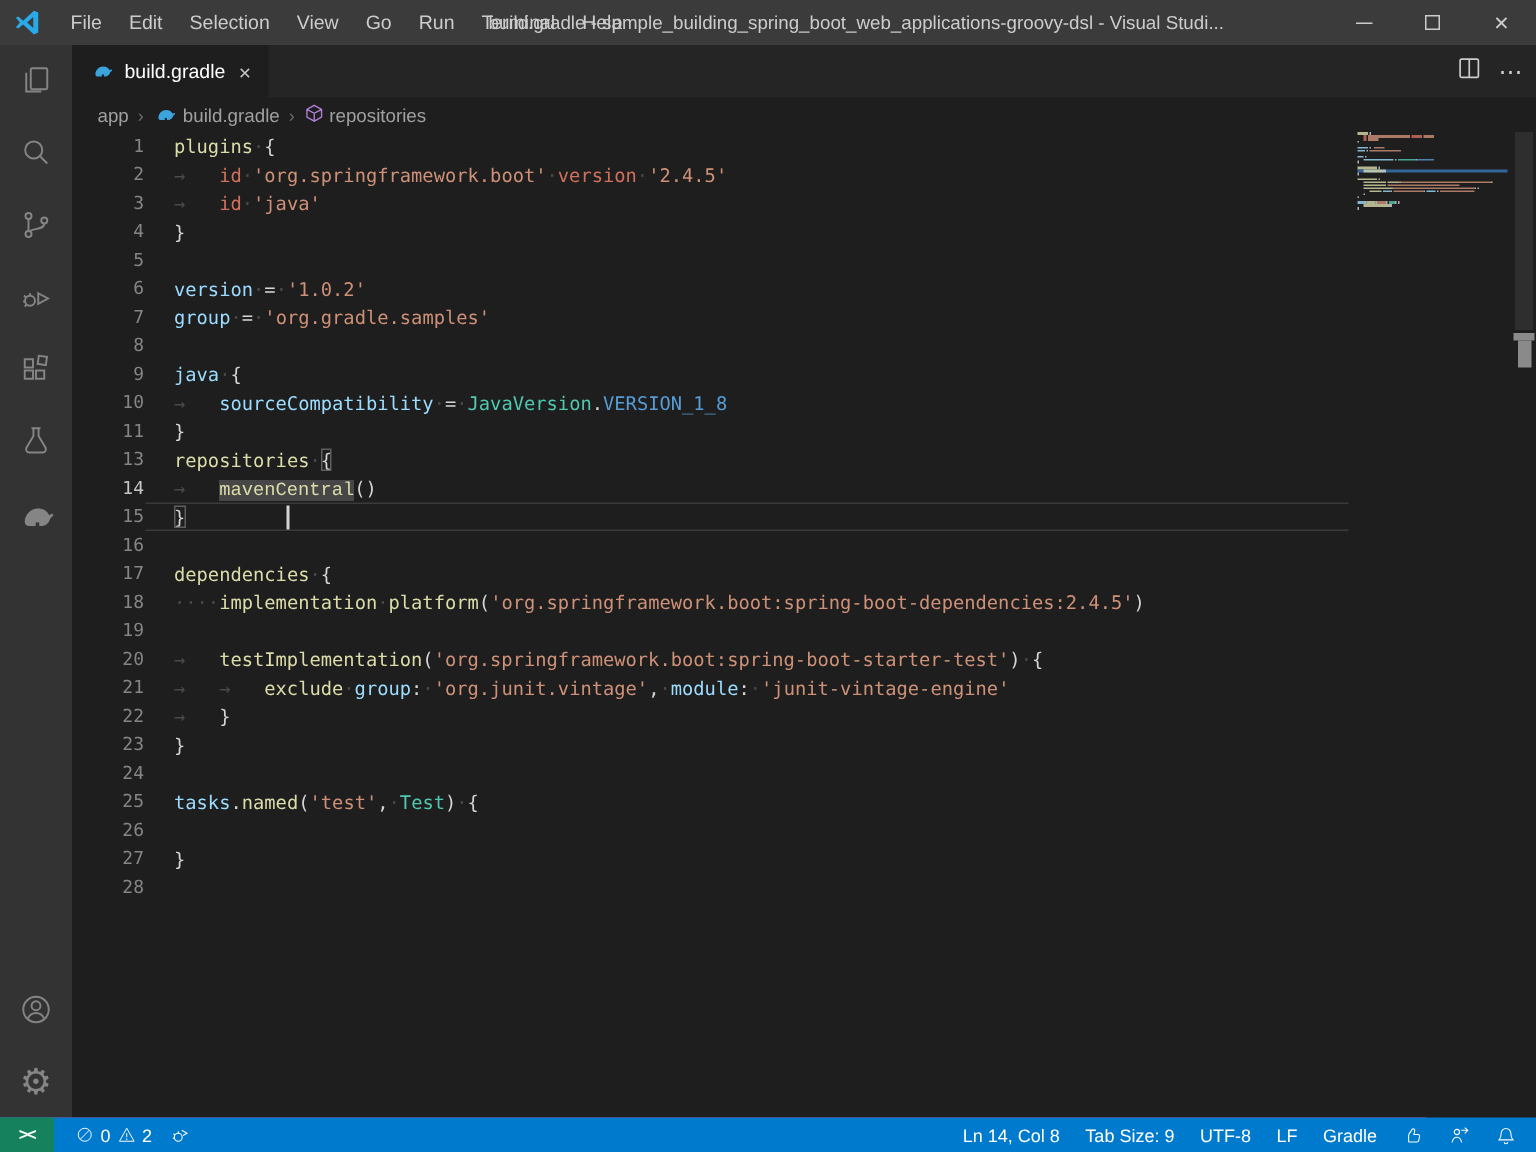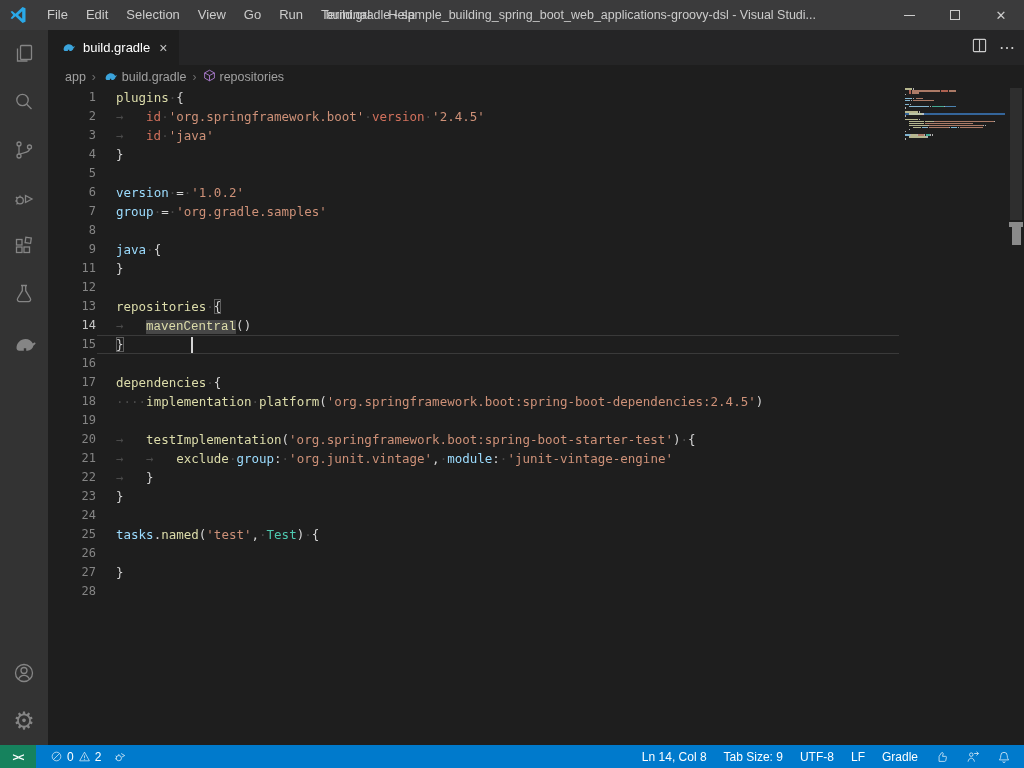--- a/index.html
+++ b/index.html
@@ -225,22 +225,22 @@
       <div class="code-area" id="code">
           <div class="line"><span class="ln">1</span><span class="lc"><span class="s-fn">plugins</span><span class="s-ws">·</span><span class="s-pun">{</span></span></div>
           <div class="line"><span class="ln">2</span><span class="lc"><span class="s-tab">→</span><span class="s-kw">id</span><span class="s-ws">·</span><span class="s-str">'org.springframework.boot'</span><span class="s-ws">·</span><span class="s-kw">version</span><span class="s-ws">·</span><span class="s-str">'2.4.5'</span></span></div>
           <div class="line"><span class="ln">3</span><span class="lc"><span class="s-tab">→</span><span class="s-kw">id</span><span class="s-ws">·</span><span class="s-str">'java'</span></span></div>
           <div class="line"><span class="ln">4</span><span class="lc"><span class="s-pun">}</span></span></div>
           <div class="line"><span class="ln">5</span><span class="lc"></span></div>
           <div class="line"><span class="ln">6</span><span class="lc"><span class="s-var">version</span><span class="s-ws">·</span><span class="s-pun">=</span><span class="s-ws">·</span><span class="s-str">'1.0.2'</span></span></div>
           <div class="line"><span class="ln">7</span><span class="lc"><span class="s-var">group</span><span class="s-ws">·</span><span class="s-pun">=</span><span class="s-ws">·</span><span class="s-str">'org.gradle.samples'</span></span></div>
           <div class="line"><span class="ln">8</span><span class="lc"></span></div>
           <div class="line"><span class="ln">9</span><span class="lc"><span class="s-var">java</span><span class="s-ws">·</span><span class="s-pun">{</span></span></div>
+          <div class="line"><span class="ln">10</span><span class="lc"><span class="s-tab">→</span><span class="s-var">sourceCompatibility</span><span class="s-ws">·</span><span class="s-pun">=</span><span class="s-ws">·</span><span class="s-cls">JavaVersion</span><span class="s-pun">.</span><span class="s-const">VERSION_1_8</span></span></div>
           <div class="line"><span class="ln">11</span><span class="lc"><span class="s-pun">}</span></span></div>
-          <div class="line"><span class="ln">12</span><span class="lc"></span></div>
           <div class="line"><span class="ln">13</span><span class="lc"><span class="s-fn">repositories</span><span class="s-ws">·</span><span class="s-pun bracket-box">{</span></span></div>
           <div class="line current"><span class="ln">14</span><span class="lc"><span class="s-tab">→</span><span class="s-fn word-hl">mavenCentral</span><span class="s-pun">()</span></span></div>
           <div class="line"><span class="ln">15</span><span class="lc"><span class="s-pun bracket-box">}</span></span></div>
           <div class="line"><span class="ln">16</span><span class="lc"></span></div>
           <div class="line"><span class="ln">17</span><span class="lc"><span class="s-fn">dependencies</span><span class="s-ws">·</span><span class="s-pun">{</span></span></div>
           <div class="line"><span class="ln">18</span><span class="lc"><span class="s-ws">····</span><span class="s-fn">implementation</span><span class="s-ws">·</span><span class="s-fn">platform</span><span class="s-pun">(</span><span class="s-str">'org.springframework.boot:spring-boot-dependencies:2.4.5'</span><span class="s-pun">)</span></span></div>
           <div class="line"><span class="ln">19</span></div>
           <div class="line"><span class="ln">20</span><span class="lc"><span class="s-tab">→</span><span class="s-fn">testImplementation</span><span class="s-pun">(</span><span class="s-str">'org.springframework.boot:spring-boot-starter-test'</span><span class="s-pun">)</span><span class="s-ws">·</span><span class="s-pun">{</span></span></div>
           <div class="line"><span class="ln">21</span><span class="lc"><span class="s-tab">→</span><span class="s-tab">→</span><span class="s-fn">exclude</span><span class="s-ws">·</span><span class="s-var">group</span><span class="s-pun">:</span><span class="s-ws">·</span><span class="s-str">'org.junit.vintage'</span><span class="s-pun">,</span><span class="s-ws">·</span><span class="s-var">module</span><span class="s-pun">:</span><span class="s-ws">·</span><span class="s-str">'junit-vintage-engine'</span></span></div>
           <div class="line"><span class="ln">22</span><span class="lc"><span class="s-tab">→</span><span class="s-pun">}</span></span></div>

